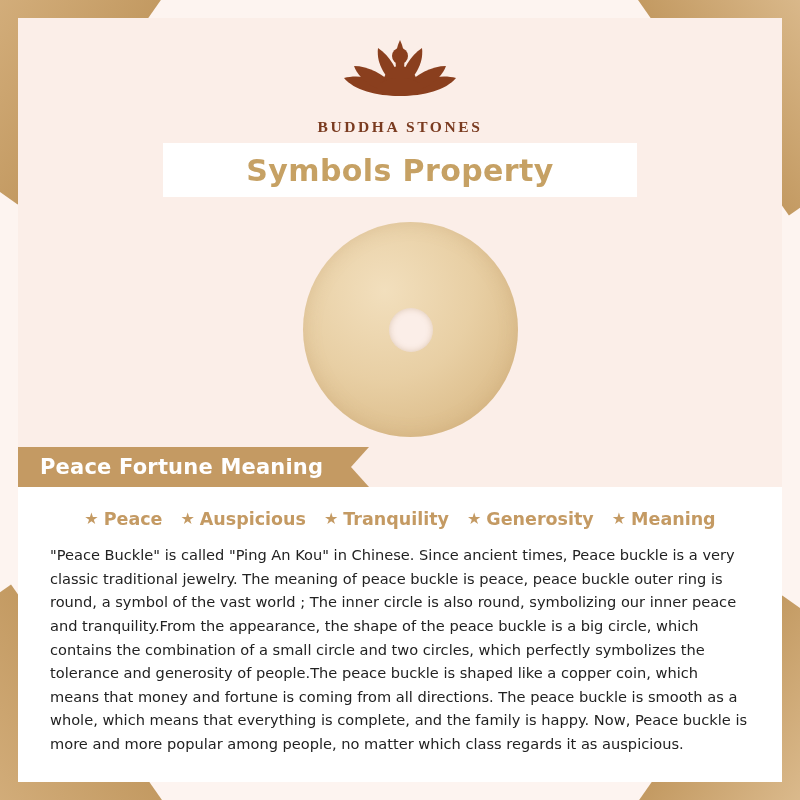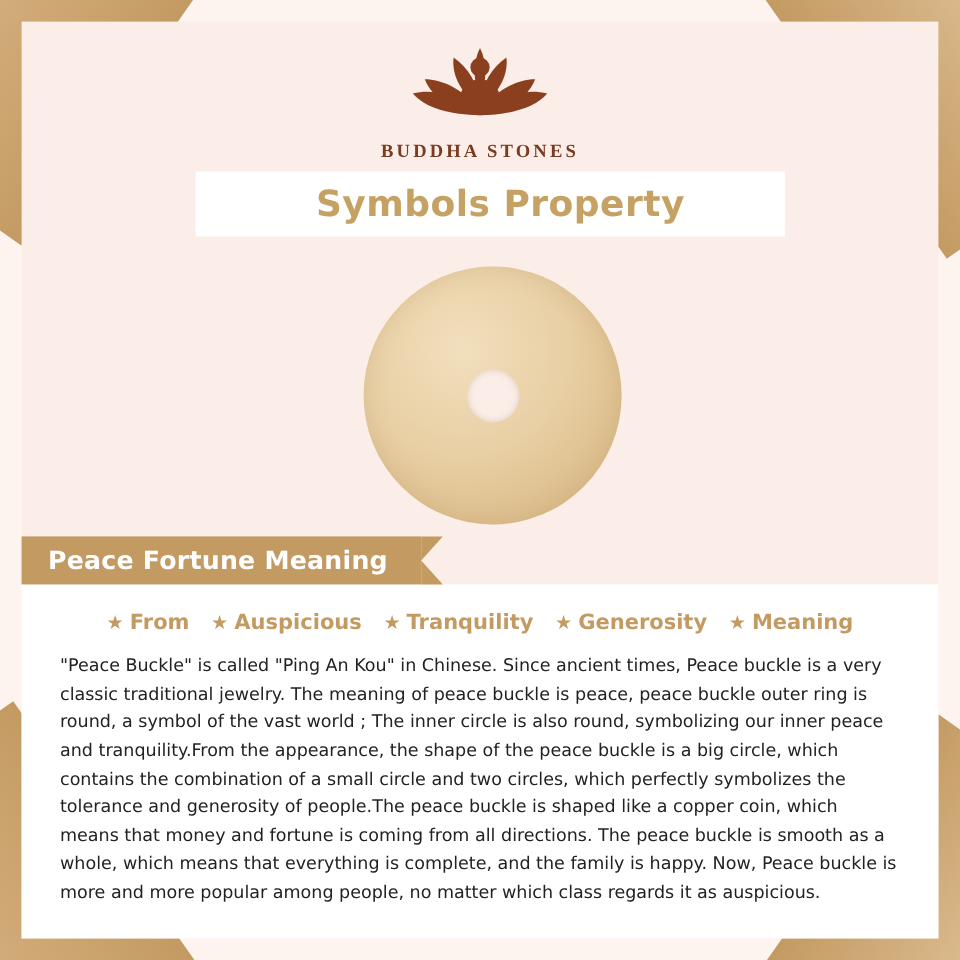--- a/index.html
+++ b/index.html
@@ -106,21 +106,20 @@
   .title-banner {
     position: absolute;
     left: 163px;
     top: 143px;
     width: 474px;
     height: 54px;
     background: #ffffff;
     display: flex;
     align-items: center;
     justify-content: center;
-    padding-left: 17px;
   }
   .title-banner .title-text {
     font-size: 30px;
     font-weight: bold;
     color: #c6a164;
     letter-spacing: 0.4px;
     font-family: "DejaVu Sans", sans-serif;
   }
 
   
@@ -271,21 +270,21 @@
     </div>
 
     <div class="ribbon">
       <span class="ribbon-text">Peace Fortune Meaning</span>
     </div>
 
     <div class="body-card">
       <div class="keywords">
         <div class="kw">
           <span class="star">★</span>
-          <span>From</span>
+          <span>Peace</span>
         </div>
         <div class="kw">
           <span class="star">★</span>
           <span>Auspicious</span>
         </div>
         <div class="kw">
           <span class="star">★</span>
           <span>Tranquility</span>
         </div>
         <div class="kw">

